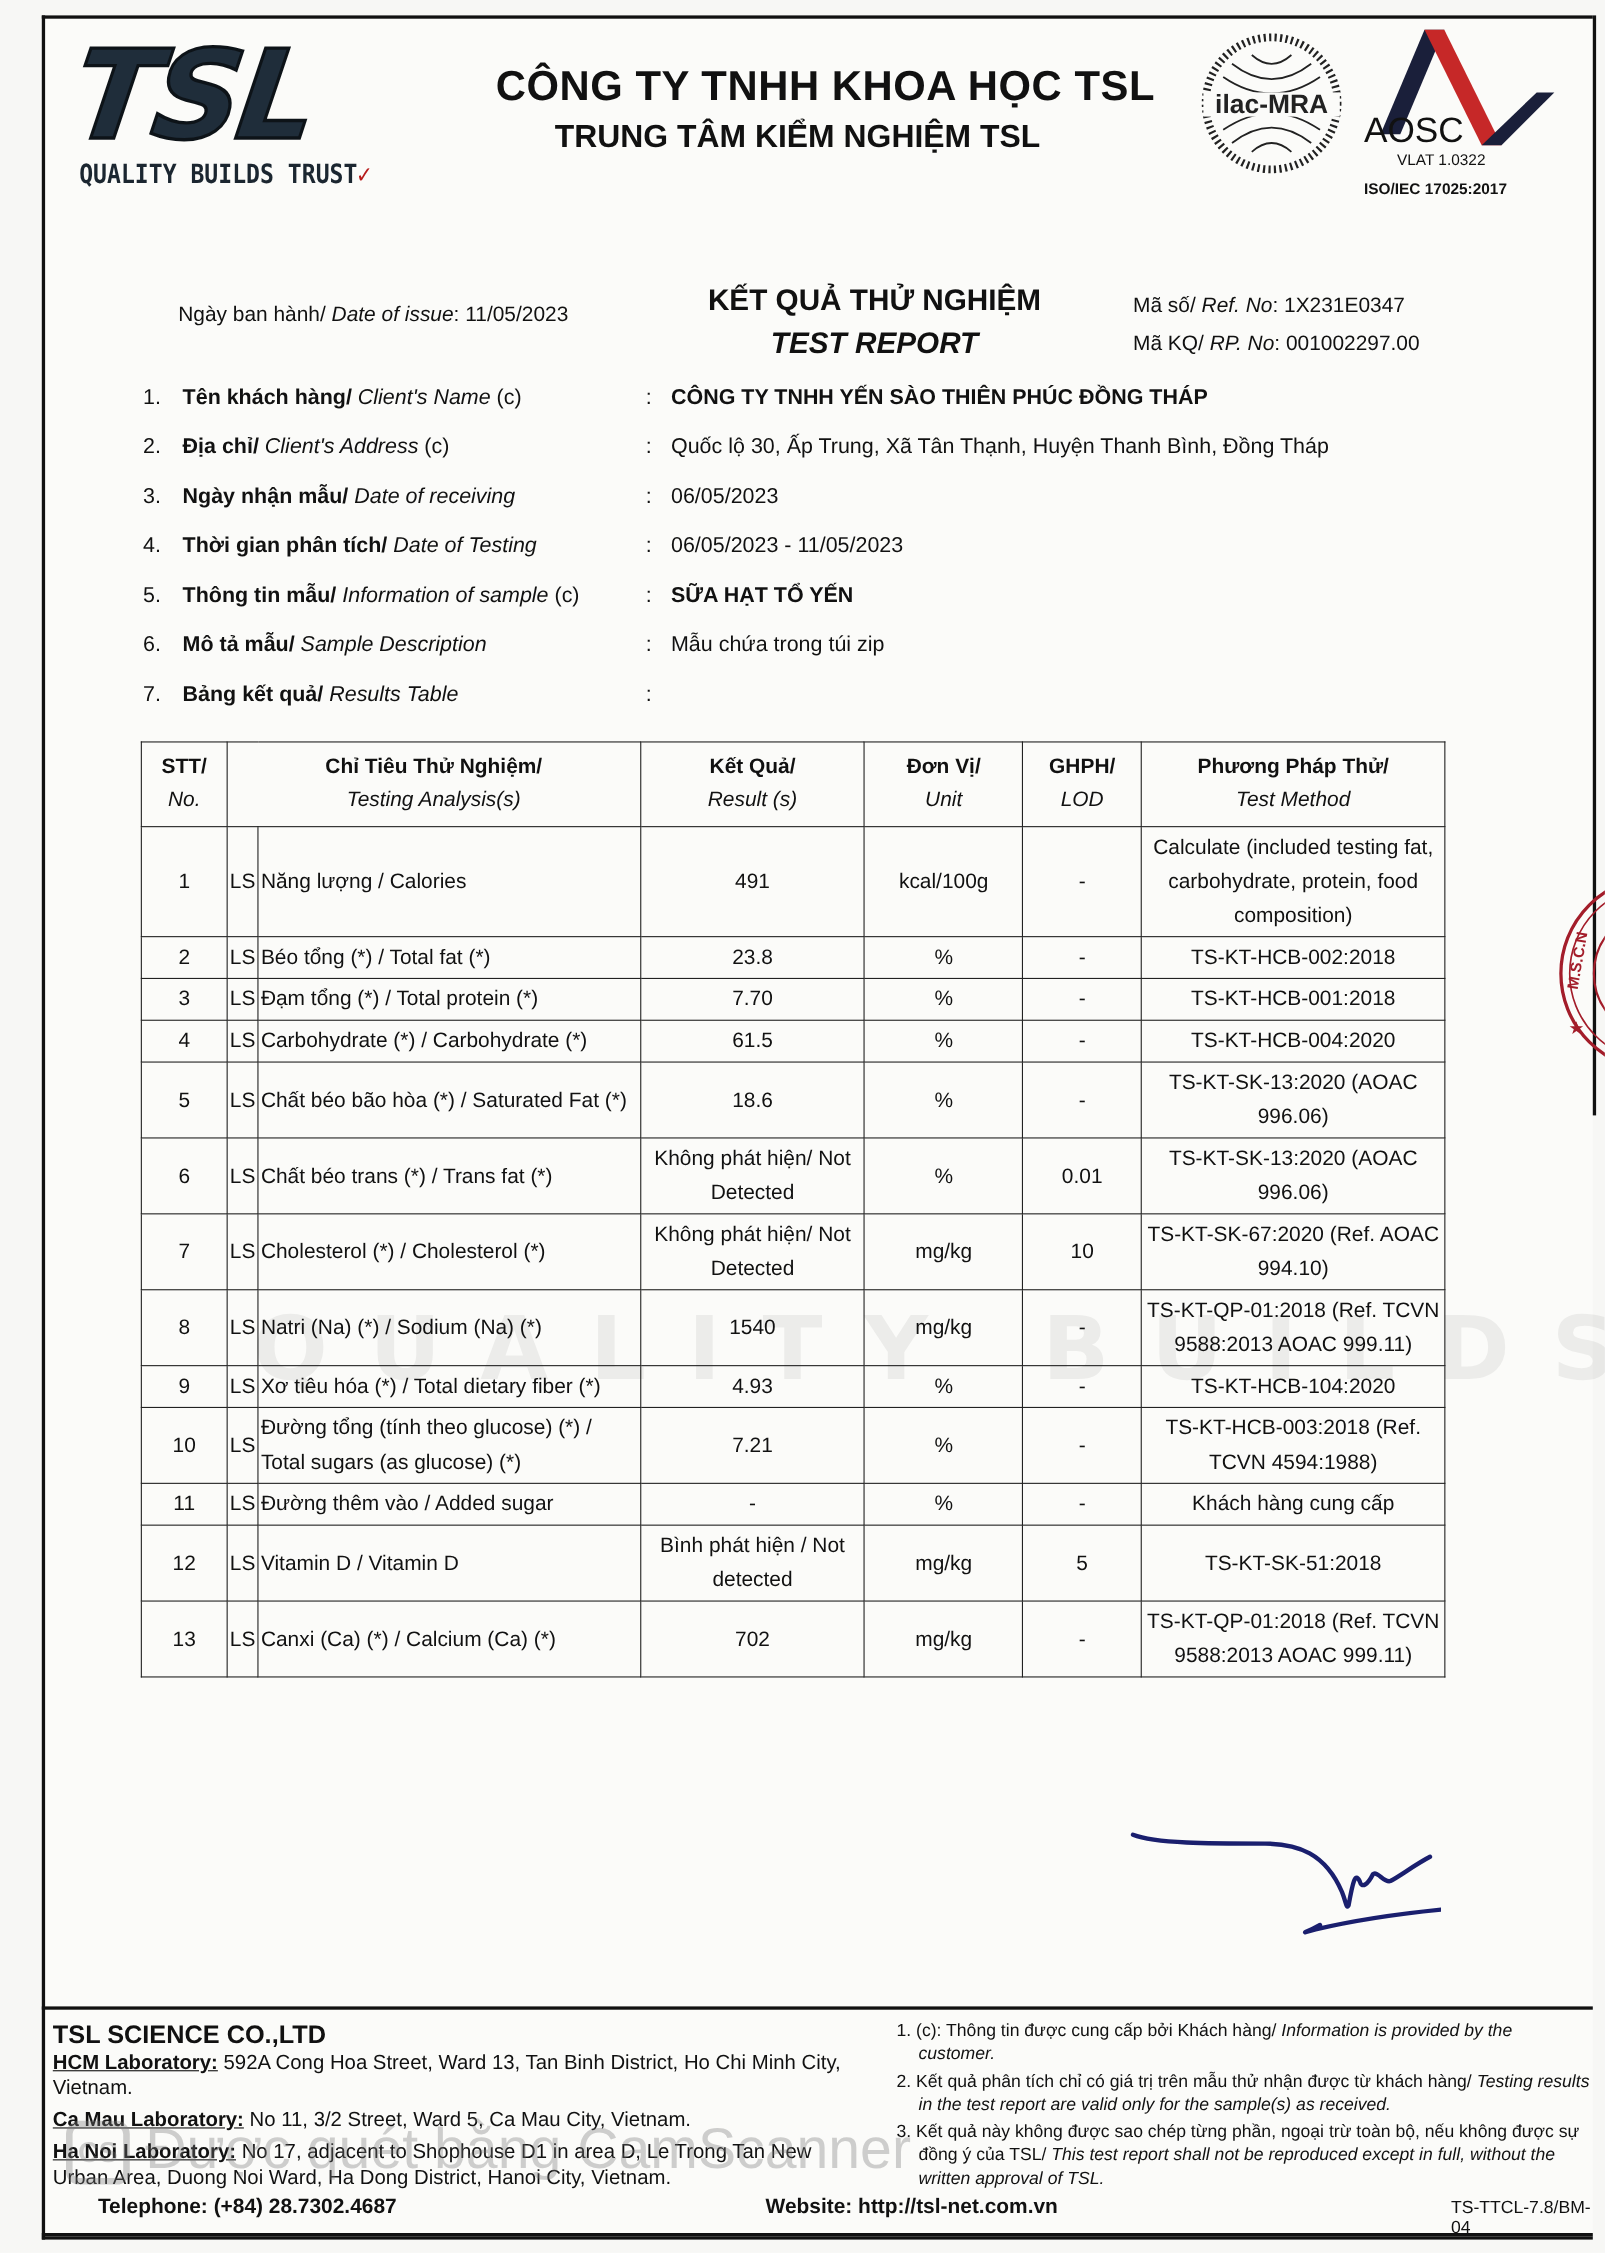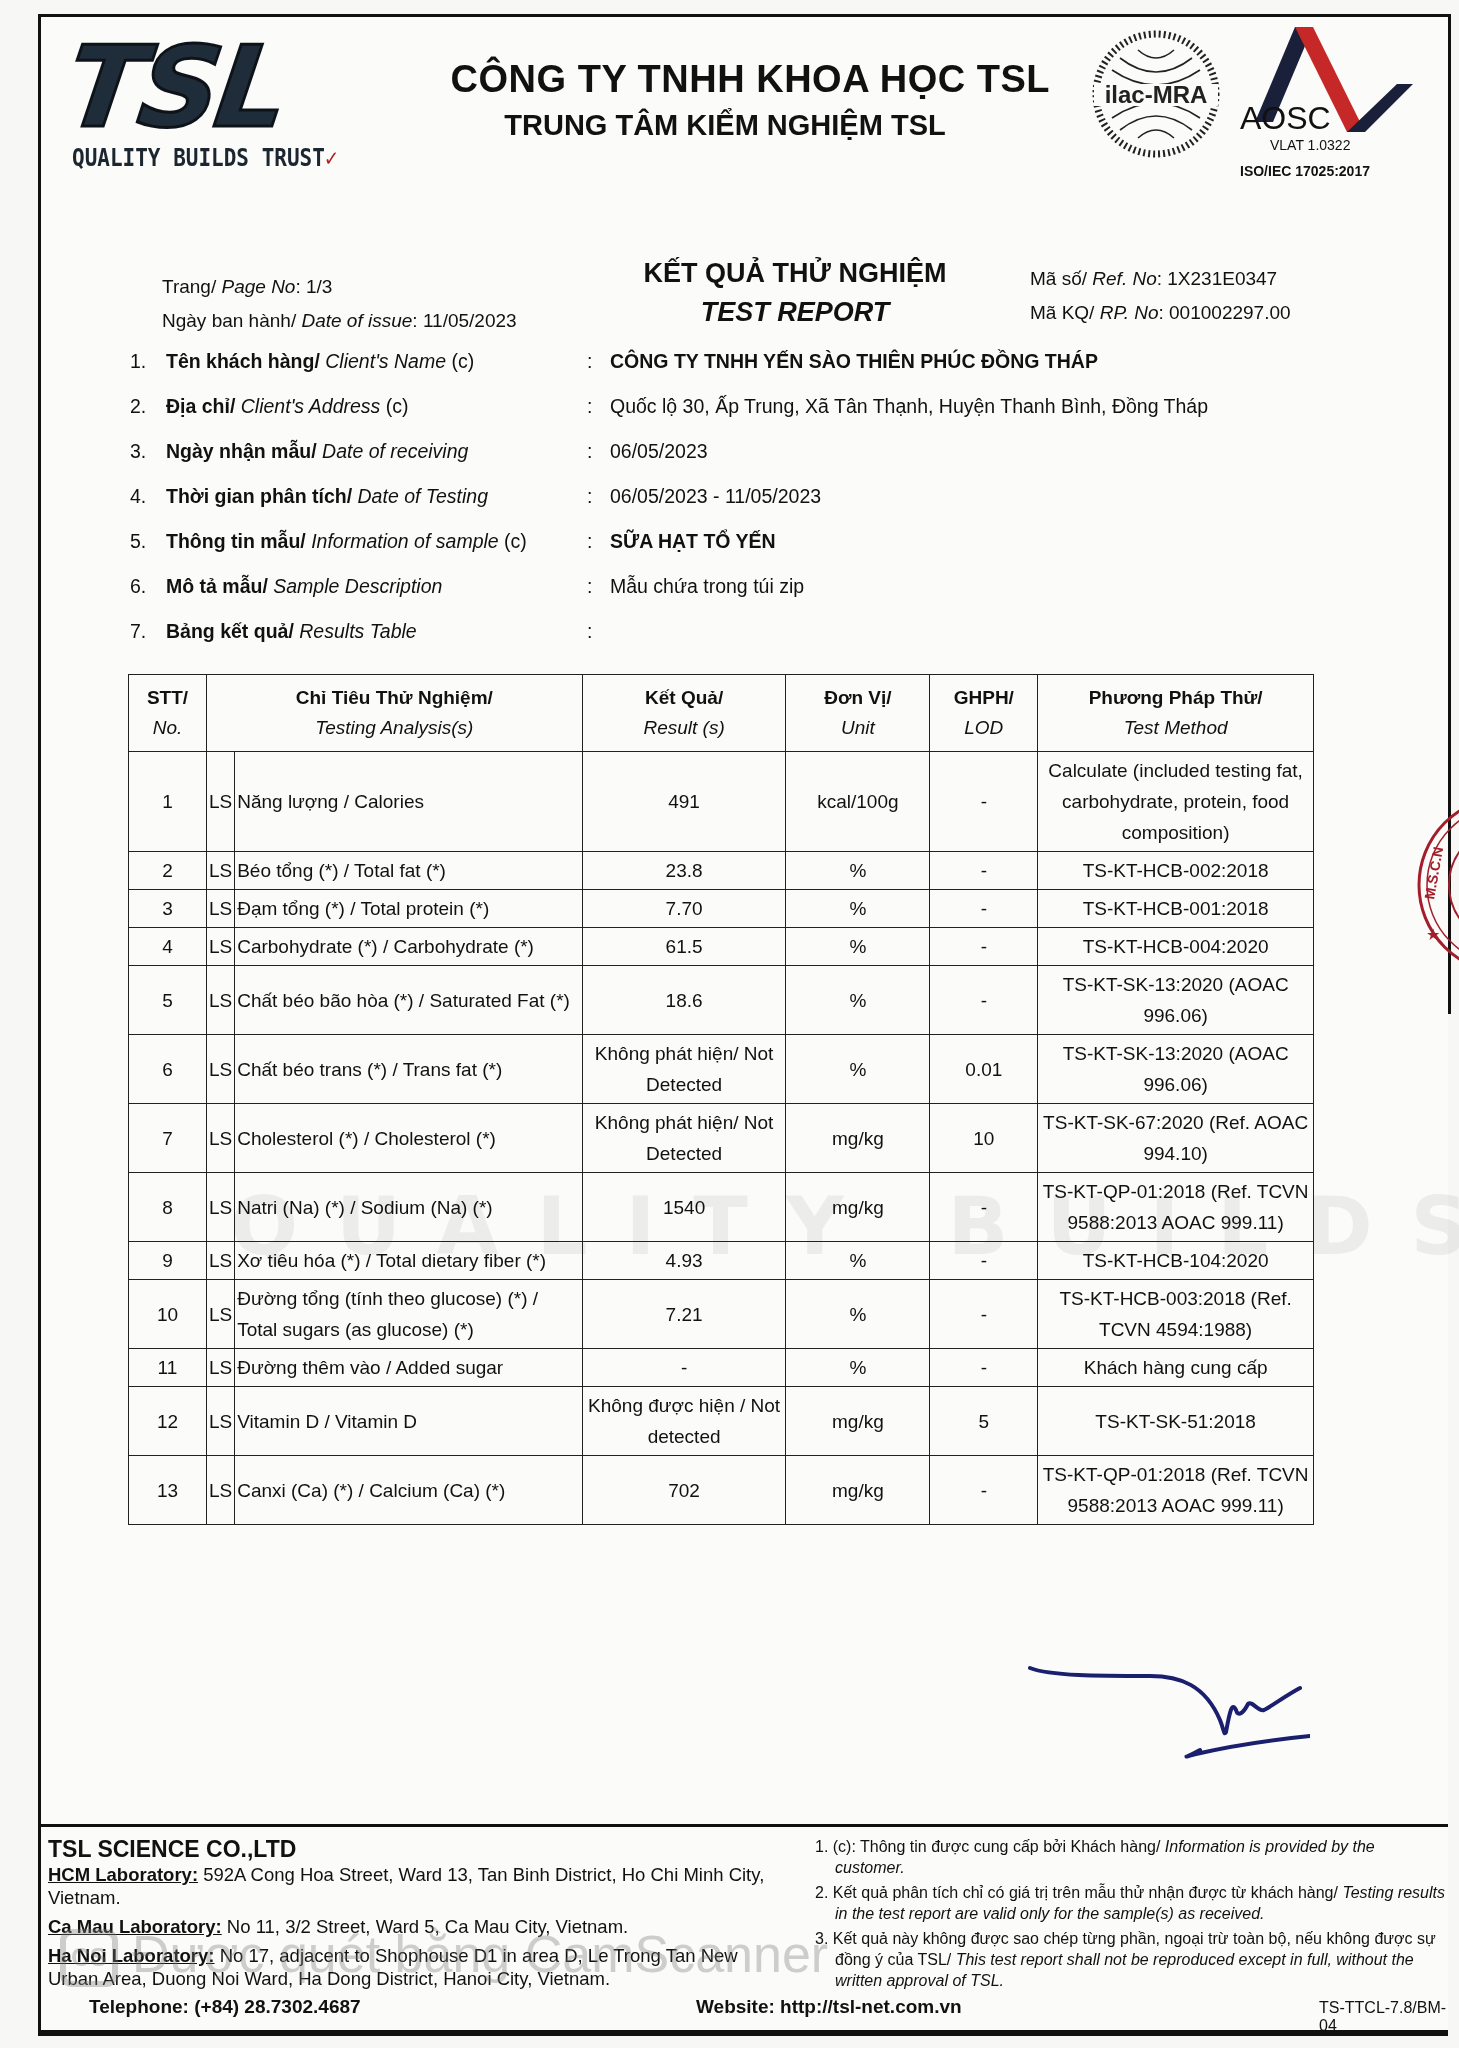--- a/index.html
+++ b/index.html
@@ -135,21 +135,20 @@
 <svg class="aosc" viewBox="0 0 180 150">
   <polygon points="20,100 60,5 78,5 38,100" fill="#1a1f3a"></polygon>
   <polygon points="60,5 78,5 130,110 112,110" fill="#c62828"></polygon>
   <polygon points="112,110 130,110 178,62 162,62" fill="#1a1f3a"></polygon>
   <text x="5" y="107" font-family="Liberation Sans, sans-serif" font-size="32" fill="#111">AOSC</text>
 </svg>
 <div class="aosc-vlat">VLAT 1.0322</div>
 <div class="aosc-iso">ISO/IEC 17025:2017</div>
 
 <div class="meta-left">
-  <div><span>Trang/</span> <em>Page No</em>: <span>1/3</span></div>
   <div><span>Ngày ban hành/</span> <em>Date of issue</em>: <span>11/05/2023</span></div>
 </div>
 <div class="meta-center">
   <div class="t1">KẾT QUẢ THỬ NGHIỆM</div>
   <div class="t2">TEST REPORT</div>
 </div>
 <div class="meta-right">
   <div><span>Mã số/</span> <em>Ref. No</em>: <span>1X231E0347</span></div>
   <div><span>Mã KQ/</span> <em>RP. No</em>: <span>001002297.00</span></div>
 </div>
@@ -318,21 +317,21 @@
         <td class="analysis">Đường thêm vào / Added sugar</td>
         <td>-</td>
         <td>%</td>
         <td>-</td>
         <td>Khách hàng cung cấp</td>
       </tr>
       <tr>
         <td>12</td>
         <td class="ls">LS</td>
         <td class="analysis">Vitamin D / Vitamin D</td>
-        <td>Không được hiện / Not detected</td>
+        <td>Bình phát hiện / Not detected</td>
         <td>mg/kg</td>
         <td>5</td>
         <td>TS-KT-SK-51:2018</td>
       </tr>
       <tr>
         <td>13</td>
         <td class="ls">LS</td>
         <td class="analysis">Canxi (Ca) (*) / Calcium (Ca) (*)</td>
         <td>702</td>
         <td>mg/kg</td>

